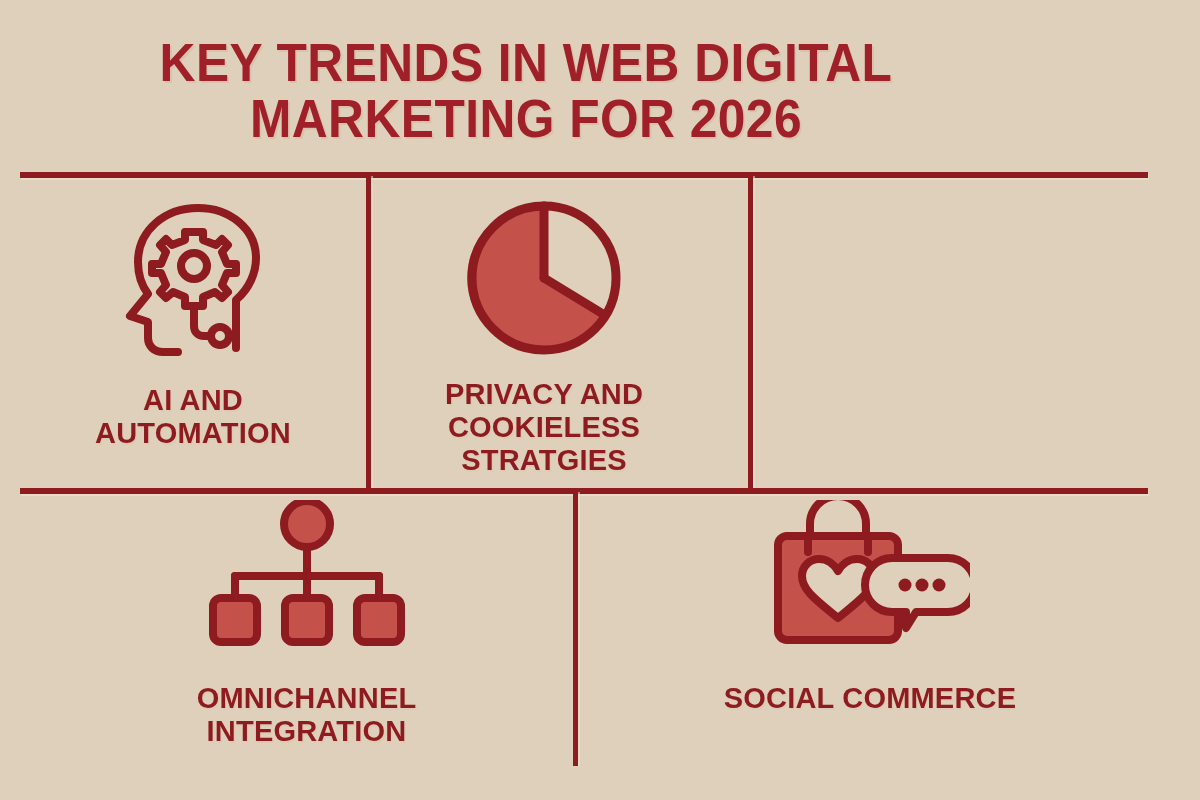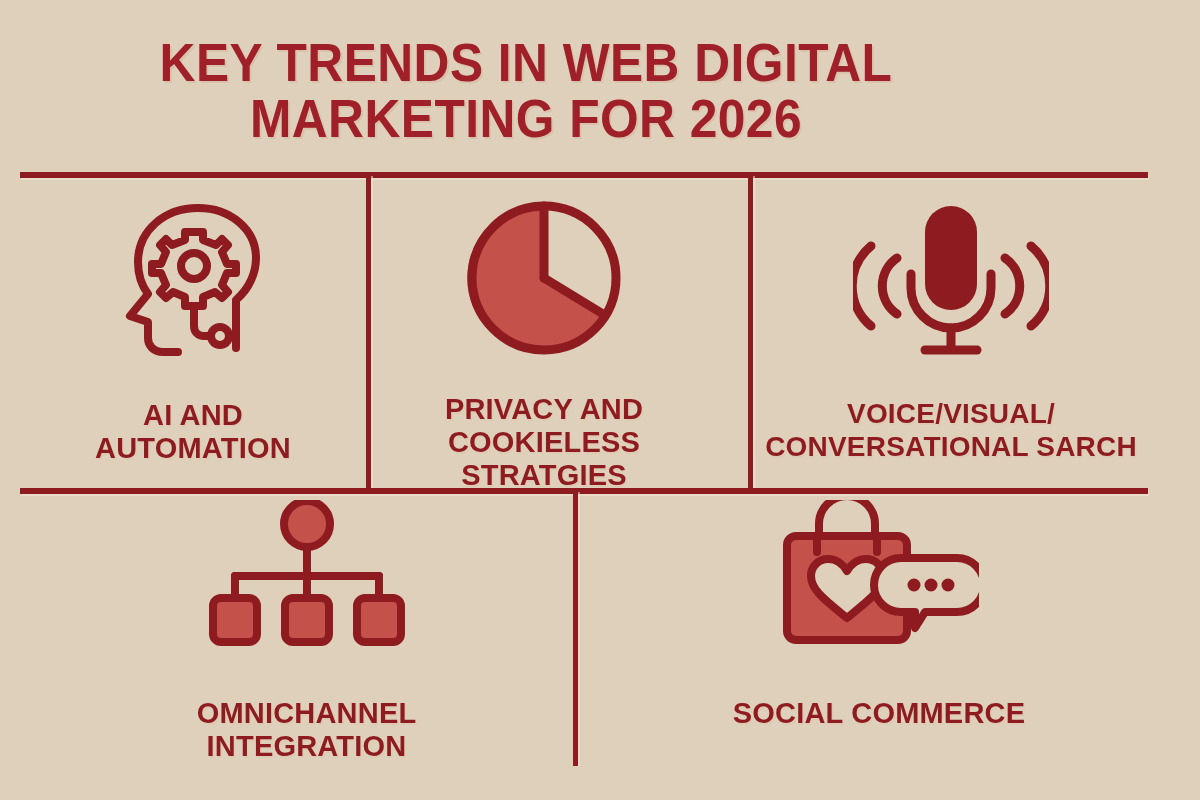--- a/index.html
+++ b/index.html
@@ -60,21 +60,20 @@
   #rule-v-2    { left: 748px; top: 176px; height: 312px; }
   #rule-v-3    { left: 573px; top: 492px; height: 274px; }
 
   
   .cell {
     position: absolute;
     display: flex;
     flex-direction: column;
     align-items: center;
     justify-content: flex-start;
-    gap: 15px;
   }
   .icon-wrap {
     display: flex;
     align-items: center;
     justify-content: center;
   }
   .cell-label {
     color: #8d1b1f;
     font-family: "Liberation Sans", sans-serif;
     font-weight: bold;
@@ -85,21 +84,21 @@
     text-shadow: 1.5px 1.5px 0 rgba(222,200,178,0.7);
     white-space: pre-line;
   }
 
   
   #cell-ai        { left: 20px;  top: 196px; width: 346px; }
   #cell-privacy   { left: 372px; top: 196px; width: 344px; }
   #cell-voice     { left: 754px; top: 196px; width: 394px; }
   
   #cell-omni      { left: 40px;  top: 500px; width: 533px; }
-  #cell-social    { left: 594px; top: 500px; width: 570px; }
+  #cell-social    { left: 578px; top: 500px; width: 570px; padding-left: 7px; }
 
   #cell-ai .cell-label,
   #cell-privacy .cell-label,
   #cell-voice .cell-label { margin-top: 18px; }
   #cell-omni .cell-label   { margin-top: 32px; }
   #cell-social .cell-label { margin-top: 30px; }
 
   #cell-voice .cell-label { font-size: 28px; }
 </style>
 </head>
@@ -162,44 +161,20 @@
         <circle cx="82" cy="82" r="72" fill="none" stroke="#8d1b1f" stroke-width="9"></circle>
 
         <path d="M82 82 L82 10" fill="none" stroke="#8d1b1f" stroke-width="9" stroke-linecap="round"></path>
         <path d="M82 82 L141 118" fill="none" stroke="#8d1b1f" stroke-width="9" stroke-linecap="round"></path>
       </svg>
     </div>
     <div class="cell-label">PRIVACY AND
 COOKIELESS STRATGIES</div>
   </div>
 
-  <div class="cell" id="cell-voice">
-    <div class="icon-wrap">
-      <svg width="196" height="168" viewBox="0 0 196 168" aria-hidden="true">
-
-        <rect x="72" y="10" width="52" height="104" rx="26" fill="#8d1b1f"></rect>
-        <g fill="none" stroke="#8d1b1f" stroke-width="9" stroke-linecap="round">
-
-          <path d="M58 78 L58 92 A40 40 0 0 0 138 92 L138 78"></path>
-
-          <path d="M98 132 L98 152"></path>
-
-          <path d="M72 154 L124 154"></path>
-
-          <path d="M44 62 A34 34 0 0 0 44 118"></path>
-          <path d="M18 50 A52 52 0 0 0 18 130"></path>
-
-          <path d="M152 62 A34 34 0 0 1 152 118"></path>
-          <path d="M178 50 A52 52 0 0 1 178 130"></path>
-        </g>
-      </svg>
-    </div>
-    <div class="cell-label">VOICE/VISUAL/
-CONVERSATIONAL SARCH</div>
-  </div>
 
   <div class="cell" id="cell-omni">
     <div class="icon-wrap">
       <svg width="200" height="150" viewBox="0 0 200 150" aria-hidden="true">
         <g stroke="#8d1b1f" stroke-width="8" stroke-linecap="round" stroke-linejoin="round">
 
           <path d="M100 48 L100 76" fill="none"></path>
           <path d="M28 76 L172 76" fill="none"></path>
           <path d="M28 76 L28 98" fill="none"></path>
           <path d="M100 76 L100 98" fill="none"></path>

